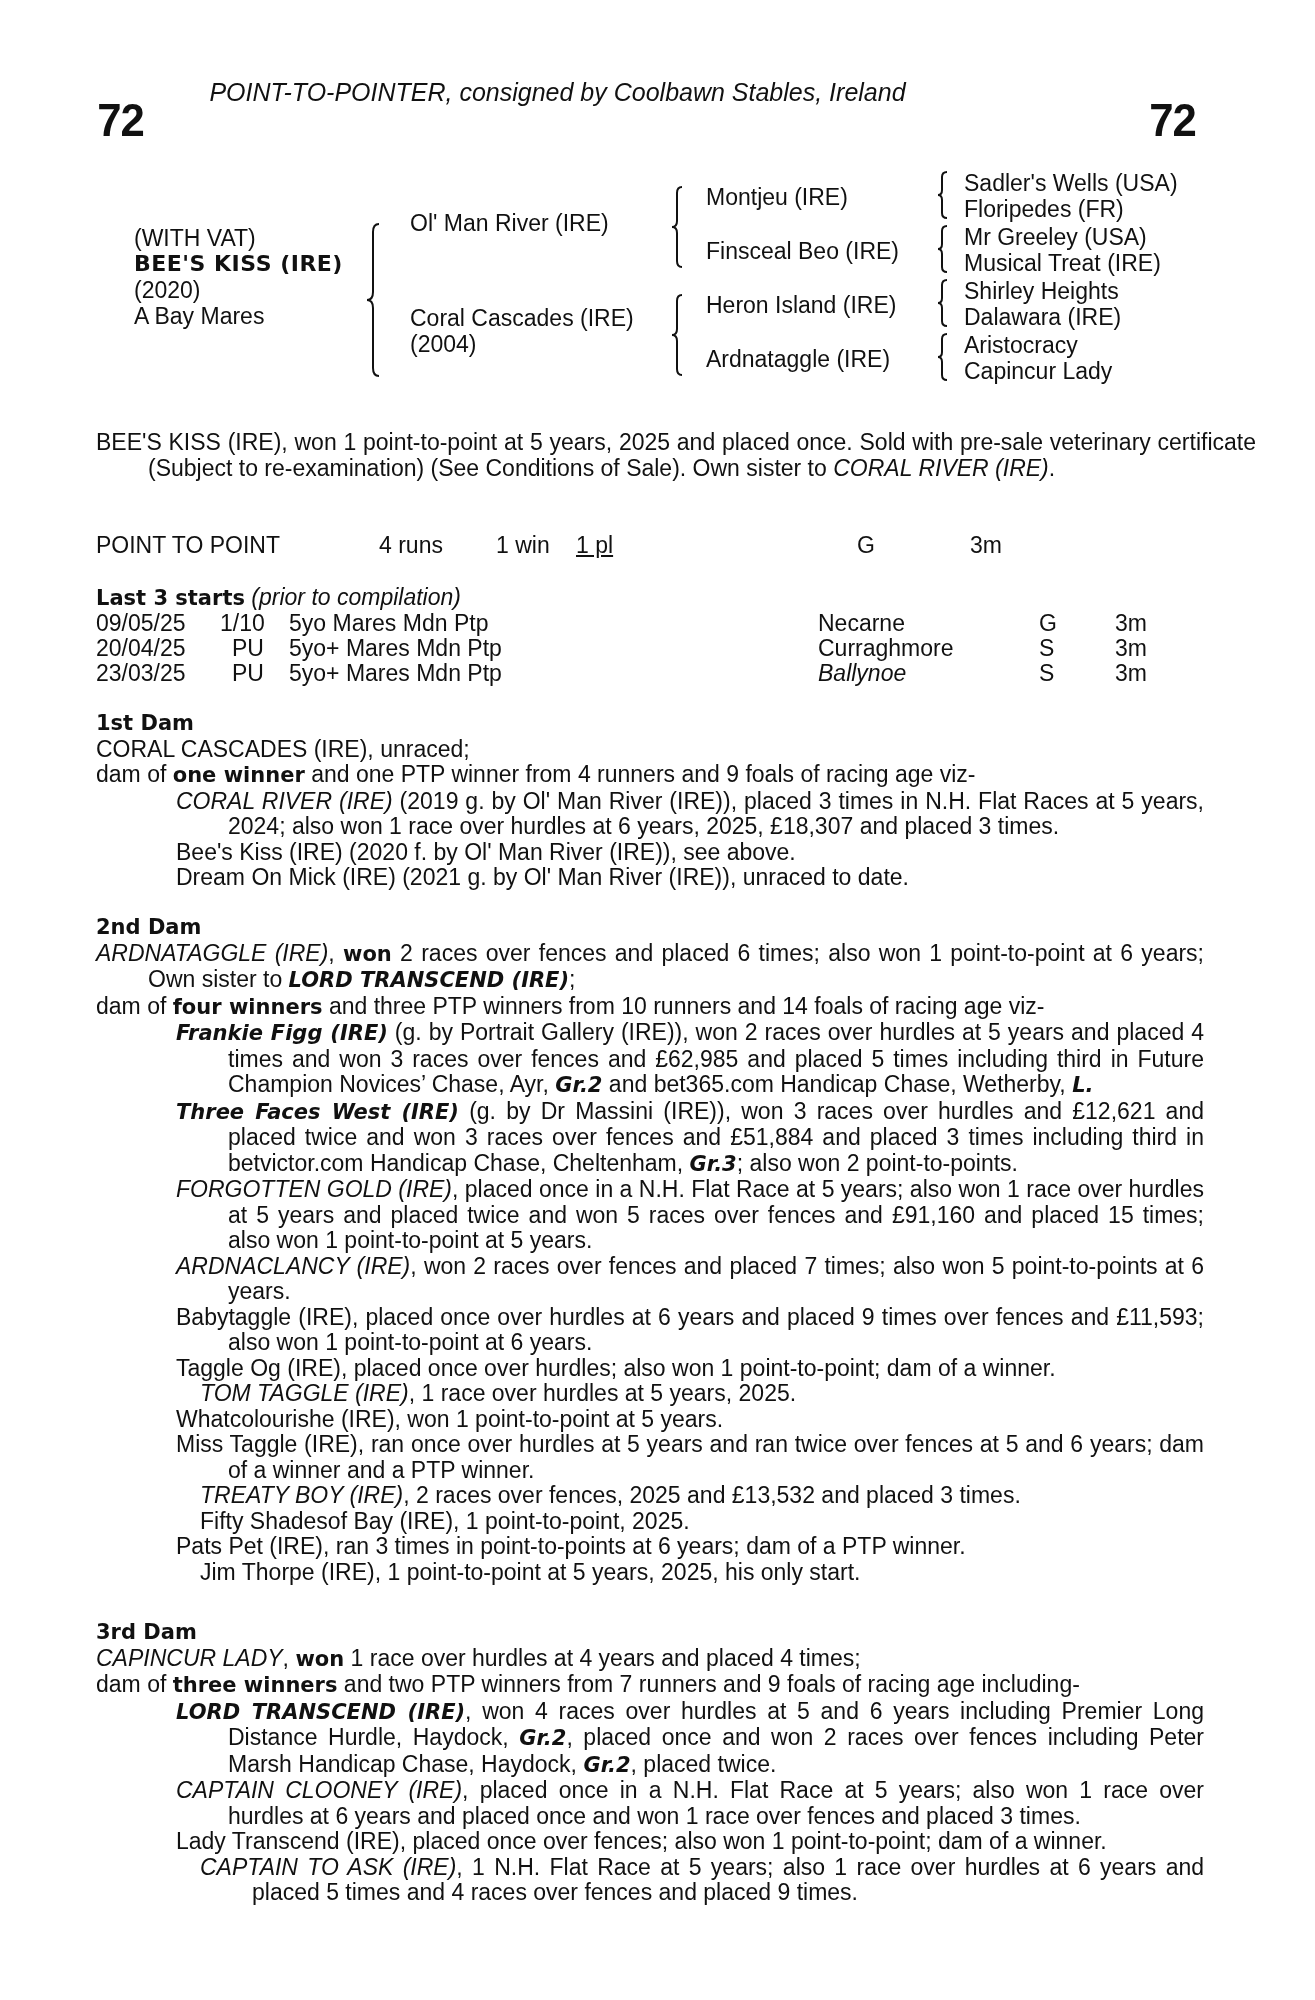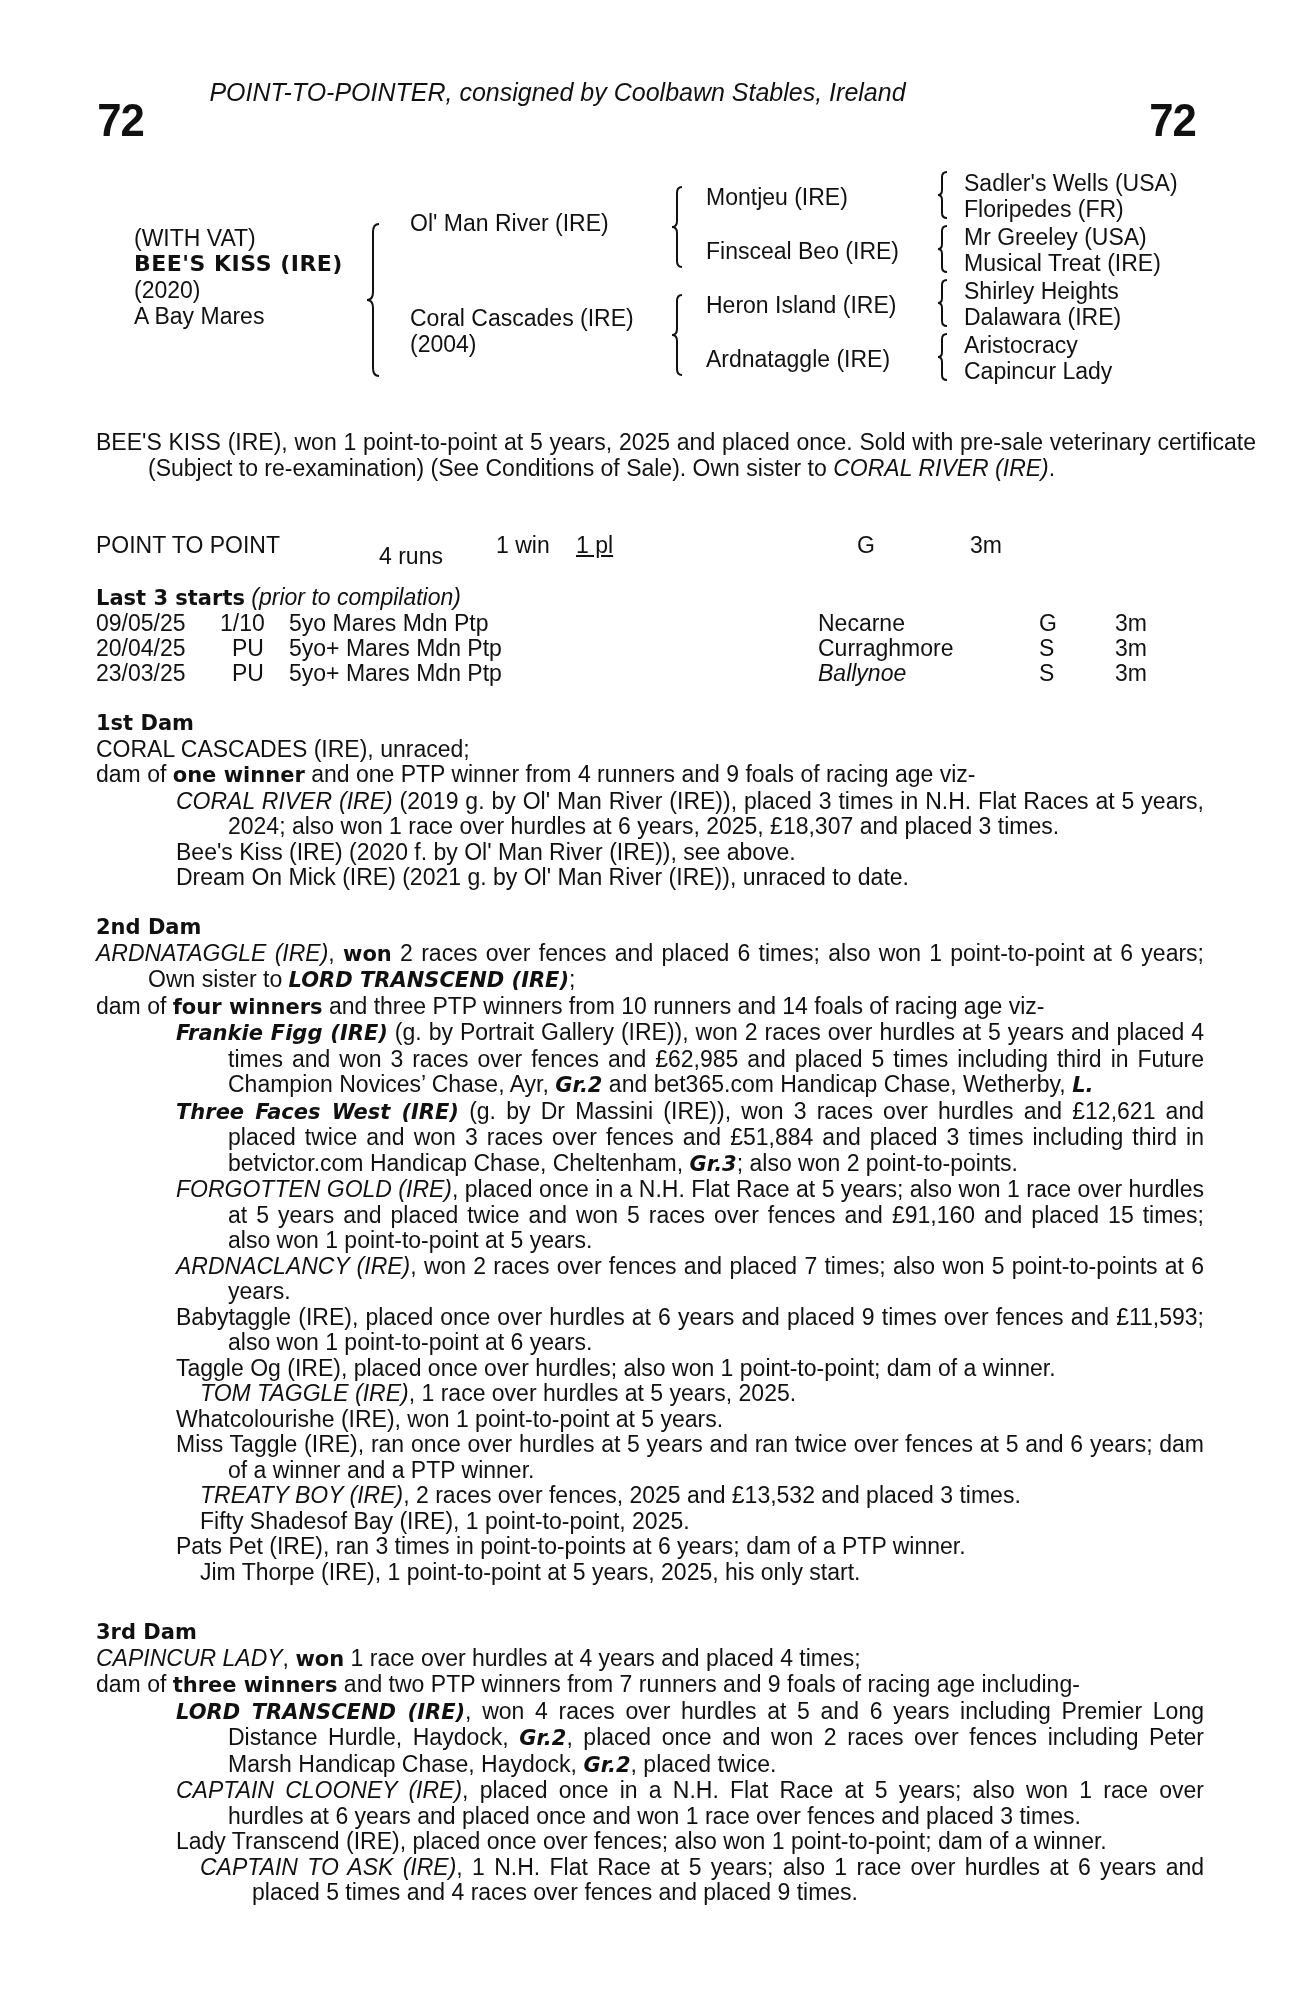--- a/index.html
+++ b/index.html
@@ -83,21 +83,21 @@
   <div class="abs ped" style="left:964px; top:333px;">Aristocracy</div>
   <div class="abs ped" style="left:964px; top:359px;">Capincur Lady</div>
 </div>
 
 <div class="para justify hang" style="top:430px;">
   <span>BEE'S KISS (IRE), won 1 point-to-point at 5 years, 2025 and placed once. Sold with pre-sale veterinary certificate (Subject to re-examination) (See Conditions of Sale). Own sister to </span><span class="i">CORAL RIVER (IRE)</span><span>.</span>
 </div>
 
 <div>
   <div class="row" style="left:96px; top:533px;">POINT TO POINT</div>
-  <div class="row" style="left:379px; top:533px;margin-top:11px;">4 runs</div>
+  <div class="row" style="left:379px; top:533px;">4 runs</div>
   <div class="row" style="left:496px; top:533px;">1 win</div>
   <div class="row" style="left:576px; top:533px;text-decoration:underline;">1 pl</div>
   <div class="row" style="left:857px; top:533px;">G</div>
   <div class="row" style="left:970px; top:533px;">3m</div>
 </div>
 
 <div>
   <div class="row" style="left:96px; top:585px;">
     <span class="sec-head">Last 3 starts</span>
     <span class="i">(prior to compilation)</span>

